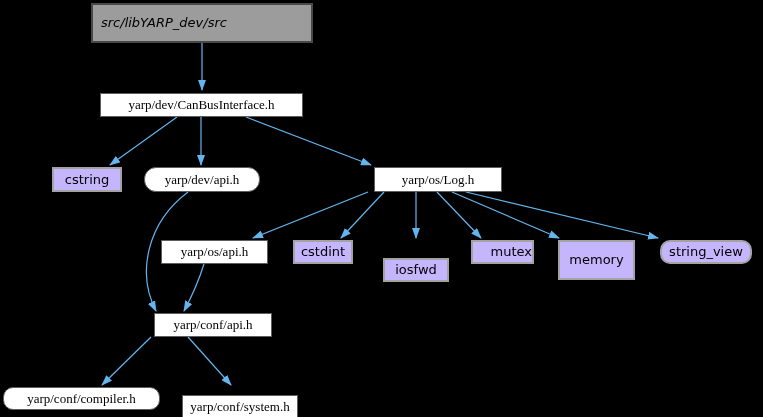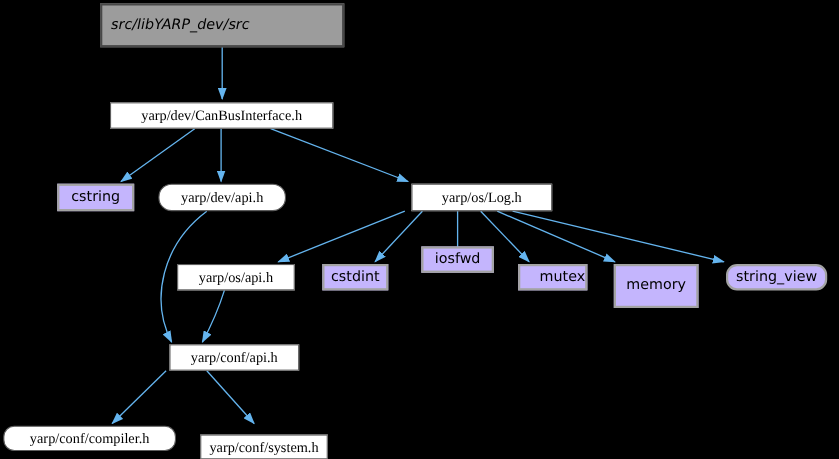--- a/index.html
+++ b/index.html
@@ -108,21 +108,21 @@
       <div class="node internal" style="left: 161px; top: 240px; width: 107px; height: 24px;">
         <div class="label">
           <div>yarp/os/api.h</div>
         </div>
       </div>
       <div class="node external" style="left: 293px; top: 240px; width: 60px; height: 24px;">
         <div class="label">
           <div>cstdint</div>
         </div>
       </div>
-      <div class="node external" style="left: 383px; top: 224px; width: 66px; height: 24px;">
+      <div class="node external" style="left: 383px; top: 258px; width: 66px; height: 24px;">
         <div class="label">
           <div>iosfwd</div>
         </div>
       </div>
       <div class="node external" style="left: 471px; top: 240px; width: 63px; height: 24px; justify-content: flex-end;">
         <div class="label">
           <div>mutex</div>
         </div>
       </div>
       <div class="node external" style="left: 558px; top: 240px; width: 77px; height: 40px;">

